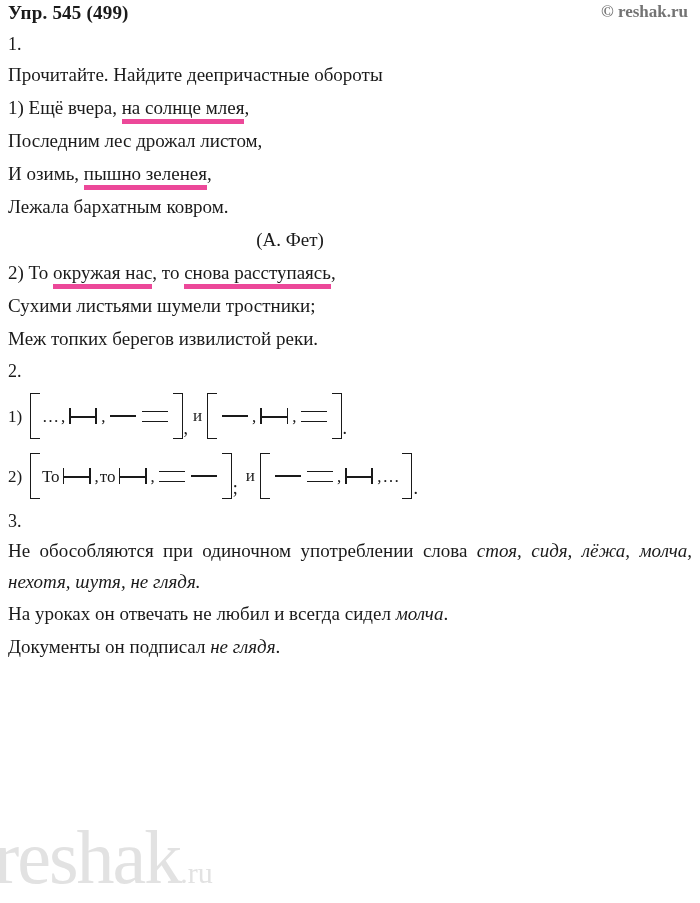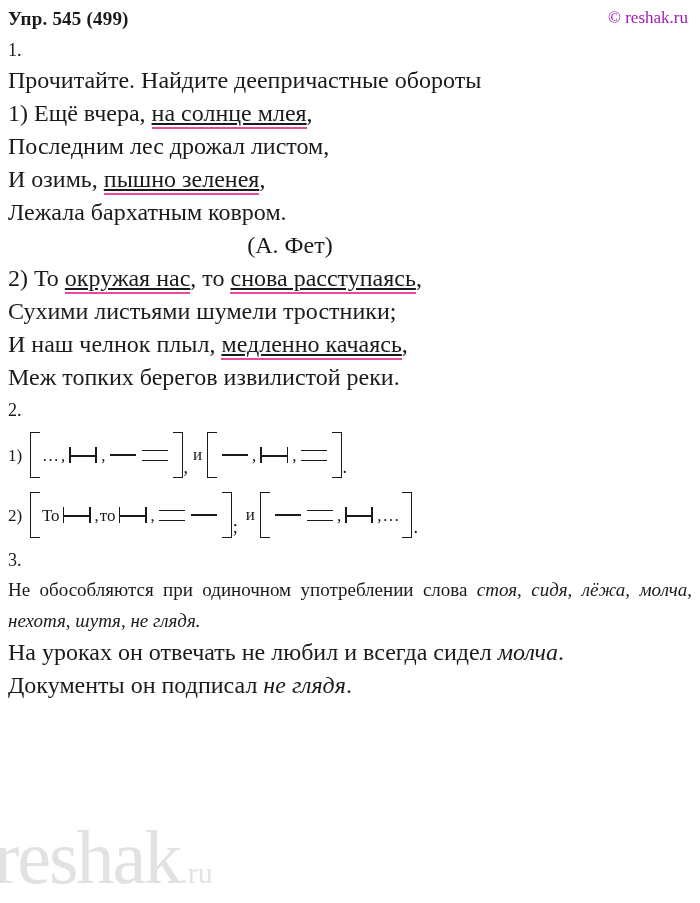--- a/index.html
+++ b/index.html
@@ -12,64 +12,64 @@
     background: #ffffff;
     font-family: "Liberation Serif", serif;
     color: #1a1a1a;
     position: relative;
     overflow: hidden;
   }
   .page {
     position: relative;
     width: 700px;
     height: 903px;
-    padding: 6px 8px;
+    padding: 0 8px;
     box-sizing: border-box;
   }
   
   .header {
     display: flex;
     align-items: flex-start;
     justify-content: space-between;
     padding-top: 2px;
     height: 26px;
   }
   .ex-title {
     font-family: "Liberation Serif", serif;
     font-weight: bold;
     font-size: 19px;
     line-height: 22px;
     letter-spacing: .2px;
   }
   .site-mark {
     font-family: "Liberation Serif", serif;
     font-size: 17px;
-    color: #a21caf;
+    color: #737373;
     padding-right: 4px;
     white-space: nowrap;
+    font-weight: bold;
   }
   
   .num {
     font-size: 18px;
     line-height: 28px;
     margin-top: 2px;
   }
   .line {
-    font-size: 24px;
+    font-size: 19px;
     line-height: 33px;
     white-space: nowrap;
   }
   .line.center {
     text-align: center;
     padding-right: 120px;
   }
   .u-dash {
-    border-bottom: 2px solid #ec4899;
+    border-bottom: 5px solid #ec4899;
     padding-bottom: 1px;
-    text-decoration: underline;
   }
   .it { font-style: italic; }
 
   
   .scheme-row {
     display: flex;
     align-items: center;
     height: 58px;
     margin-top: 2px;
   }
@@ -239,23 +239,20 @@
   </div>
   <div class="line center">(А. Фет)</div>
 
   <div class="line">
     <span>2) То </span><span class="u-dash">окружая нас</span><span>, то </span><span class="u-dash">снова расступаясь</span><span>,</span>
   </div>
   <div class="line">
     <span>Сухими листьями шумели тростники;</span>
   </div>
   <div class="line">
-    <span>И наш челнок плыл, </span><span class="u-dash">медленно качаясь</span><span>,</span>
-  </div>
-  <div class="line">
     <span>Меж топких берегов извилистой реки.</span>
   </div>
 
   <div class="num">2.</div>
 
   <div class="scheme-row">
     <div class="scheme-label">1)</div>
     <div class="bracket">
       <span class="inner">
         <span class="tok dots">…</span>

